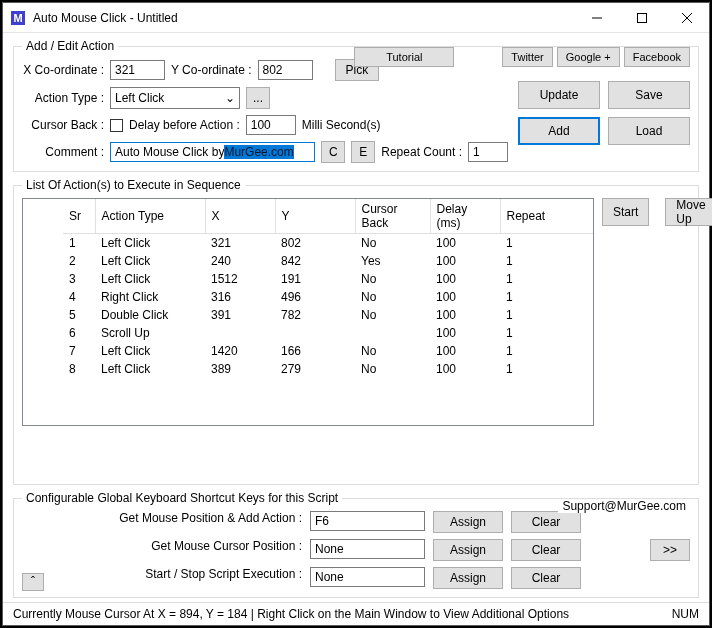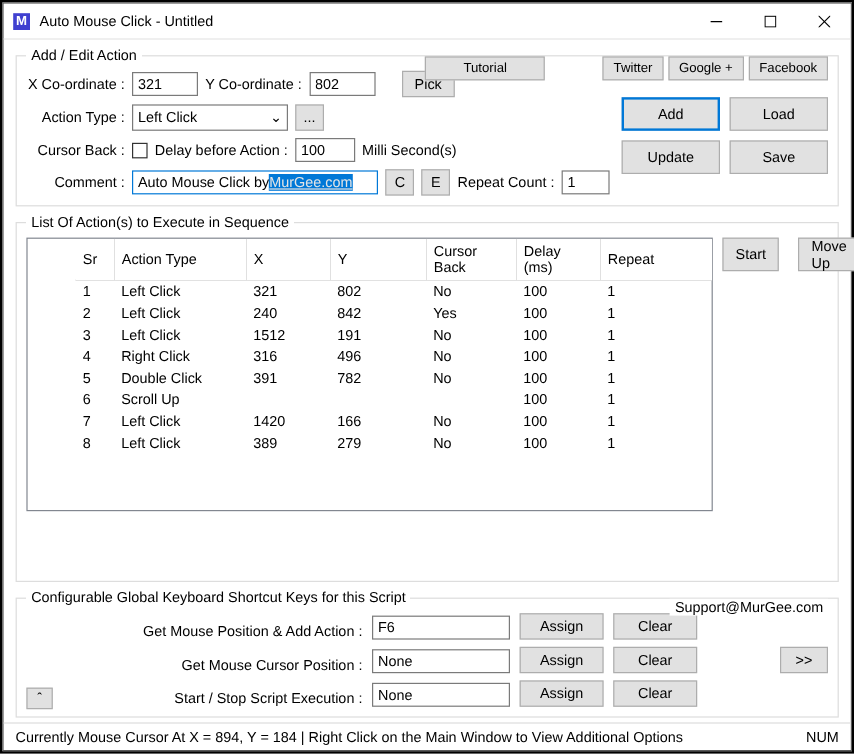--- a/index.html
+++ b/index.html
@@ -23,30 +23,30 @@
 .select { border: 1px solid #7a7a7a; height: 22px; background: #fff; padding: 0 4px; display: flex; align-items: center; justify-content: space-between; width: 130px; }
 .chk { width: 13px; height: 13px; border: 1px solid #333; display: inline-block; }
 .row { display: flex; align-items: center; gap: 6px; margin-bottom: 6px; }
 .lbl { text-align: right; }
 .editgrid { display: flex; gap: 10px; justify-content: flex-end; }
 .editleft { flex: 1; }
 .editright { display: flex; flex-direction: column; gap: 8px; padding-top: 22px; }
 .btncol2 { display: flex; gap: 8px; }
 .comment-input { flex: 1; border: 1px solid #0078d7; height: 20px; padding: 2px 4px; display: flex; align-items: center; }
 .comment-input .plain { }
-.comment-input .sel { background: #0078d7; color: #e5e5e5; text-decoration: underline; }
+.comment-input .sel { background: #0078d7; color: #0f172a; }
 .listwrap { display: flex; gap: 8px; }
 .tablebox { flex: 1; border: 1px solid #828790; background: #fff; height: 228px; overflow: hidden; }
 table { border-collapse: collapse; width: 100%; margin-left: 40px; }
 th { text-align: left; font-weight: normal; padding: 3px 6px; border-right: 1px solid #e0e0e0; border-bottom: 1px solid #e0e0e0; background: #fff; position: sticky; top: 0; }
 td { padding: 2px 6px; }
 .listbtns { display: flex; flex-direction: row; gap: 8px; width: 88px; }
 .cfg { position: relative; }
 .cfg .support { position: absolute; top: -6px; right: 8px; background: #fff; padding: 0 4px; color: #000; text-align: center; }
-.cfgrow { display: flex; align-items: flex-end; gap: 8px; margin-bottom: 6px; }
+.cfgrow { display: flex; align-items: flex-start; gap: 8px; margin-bottom: 6px; }
 .cfgrow .lbl { width: 280px; }
 .cfgrow .input { width: 115px; }
 .morebtn { margin-left: auto; }
 .status { border-top: 1px solid #ddd; padding: 4px 10px; font-size: 12px; display: flex; }
 .status .msg { flex: 1; }
 .collapse { width: 22px; height: 18px; border: 1px solid #adadad; background: #e1e1e1; display: flex; align-items: center; justify-content: center; position: absolute; left: 8px; bottom: 6px; }
 </style>
 </head>
 <body>
 
@@ -116,26 +116,26 @@
                 <span class="sel">MurGee.com</span>
             </div>
             <span class="btn tiny">C</span>
             <span class="btn tiny">E</span>
             <span class="lbl">Repeat Count :</span>
             <input class="input" style="width: 40px;" value="1">
           </div>
         </div>
         <div class="editright">
           <div class="btncol2">
+            <span class="btn wide">Update</span>
+            <span class="btn wide">Save</span>
+          </div>
+          <div class="btncol2">
             <span class="btn wide primary">Add</span>
             <span class="btn wide">Load</span>
-          </div>
-          <div class="btncol2">
-            <span class="btn wide">Update</span>
-            <span class="btn wide">Save</span>
           </div>
         </div>
       </div>
     </fieldset>
 
     <fieldset style="flex:1">
       <legend>List Of Action(s) to Execute in Sequence</legend>
       <div class="listwrap">
         <div class="tablebox">
           <table>

